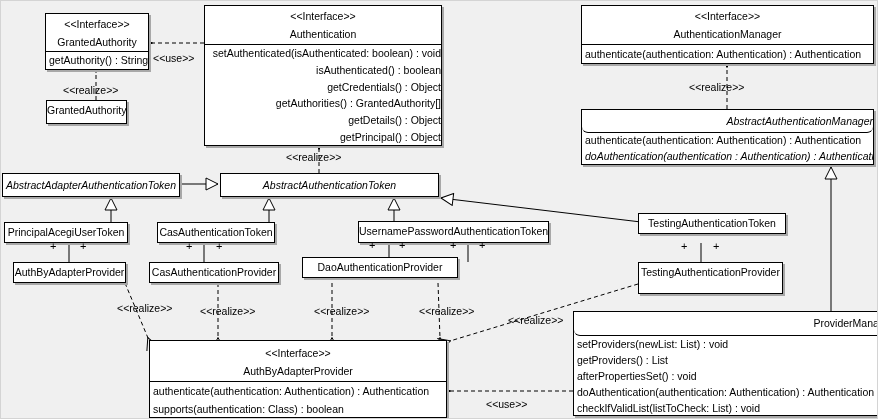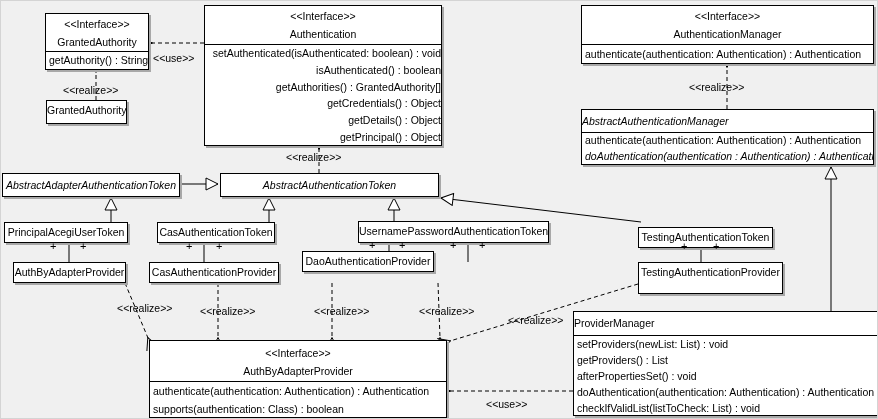--- a/index.html
+++ b/index.html
@@ -11,21 +11,21 @@
     font-size:10.5px; color:#000; overflow:hidden;
   }
   #wires { position:absolute; left:0; top:0; width:878px; height:419px; z-index:1; }
 
   .cls {
     position:absolute; z-index:2; background:#fff;
     border:1px solid #000; box-shadow:2px 2px 0 #a8a8a8;
   }
   .hdr { text-align:center; line-height:18px; padding-top:1px; }
   .hdr.sep, .title.sep { border-bottom:1px solid #000; }
-  .title { text-align:left; line-height:20px; white-space:nowrap; overflow:hidden; }
+  .title { text-align:right; line-height:20px; white-space:nowrap; overflow:hidden;border-radius:6px; }
   .abstract .cname { font-style:italic; }
   .mth { white-space:nowrap; overflow:hidden; padding-left:3px; }
   .mth.it { font-style:italic; }
 
   
   #c-ga        { left:44px;  top:12px;  width:104px; height:57px; }
   #c-ga .hdr   { height:38px; line-height:18px; }
   #c-ga .mth   { line-height:17px; }
   #c-gai       { left:45px;  top:99px;  width:81px; height:24px; }
   #c-auth      { left:203px; top:4px;   width:238px; height:141px; }
@@ -35,24 +35,24 @@
   #c-authmgr .hdr  { height:39px; }
   #c-authmgr .mth  { line-height:18px; }
   #c-absmgr        { left:580px; top:108px; width:293px; height:56px; }
   #c-absmgr .title { height:23px; line-height:22px; }
   #c-absmgr .mth   { line-height:15.5px; }
   #c-absadapter    { left:1px;   top:172px; width:178px; height:24px; }
   #c-abstoken      { left:219px; top:172px; width:219px; height:24px; }
   #c-pat  { left:3px;   top:221px; width:124px; height:21px; }
   #c-cat  { left:156px; top:221px; width:118px; height:21px; }
   #c-upat { left:357px; top:220px; width:191px; height:22px; }
-  #c-tat  { left:637px; top:226px; width:135px; height:21px; }
+  #c-tat  { left:637px; top:212px; width:148px; height:21px; }
   #c-abap { left:12px;  top:261px; width:113px; height:21px; }
   #c-cap  { left:148px; top:261px; width:130px; height:21px; }
-  #c-dap  { left:301px; top:250px; width:132px; height:21px; }
+  #c-dap  { left:301px; top:256px; width:156px; height:21px; }
   #c-pdap { left:435px; top:261px; width:174px; height:21px; }
   #c-tap  { left:637px; top:261px; width:145px; height:32px; }
   #c-authprov       { left:148px; top:339px; width:298px; height:78px; }
   #c-authprov .hdr  { height:41px; padding-top:3px; }
   #c-authprov .mth  { line-height:18px; }
   #c-pm        { left:572px; top:310px; width:322px; height:105px; }
   #c-pm .title { height:24px; line-height:23px; }
   #c-pm .mth   { line-height:16px; }
 
   .small-name { line-height:19px; text-align:center; white-space:nowrap; overflow:hidden; }
@@ -129,22 +129,22 @@
     <div class="small-name cname">GrantedAuthorityImpl</div>
   </div>
 
   <div id="c-auth" class="cls">
     <div class="hdr sep">
       <div>&lt;&lt;Interface&gt;&gt;</div>
       <div class="cname">Authentication</div>
     </div>
     <div class="mth">setAuthenticated(isAuthenticated: boolean) : void</div>
     <div class="mth">isAuthenticated() : boolean</div>
+    <div class="mth">getCredentials() : Object</div>
     <div class="mth">getAuthorities() : GrantedAuthority[]</div>
-    <div class="mth">getCredentials() : Object</div>
     <div class="mth">getDetails() : Object</div>
     <div class="mth">getPrincipal() : Object</div>
   </div>
 
   <div id="c-authmgr" class="cls">
     <div class="hdr sep">
       <div>&lt;&lt;Interface&gt;&gt;</div>
       <div class="cname">AuthenticationManager</div>
     </div>
     <div class="mth">authenticate(authentication: Authentication) : Authentication</div>

